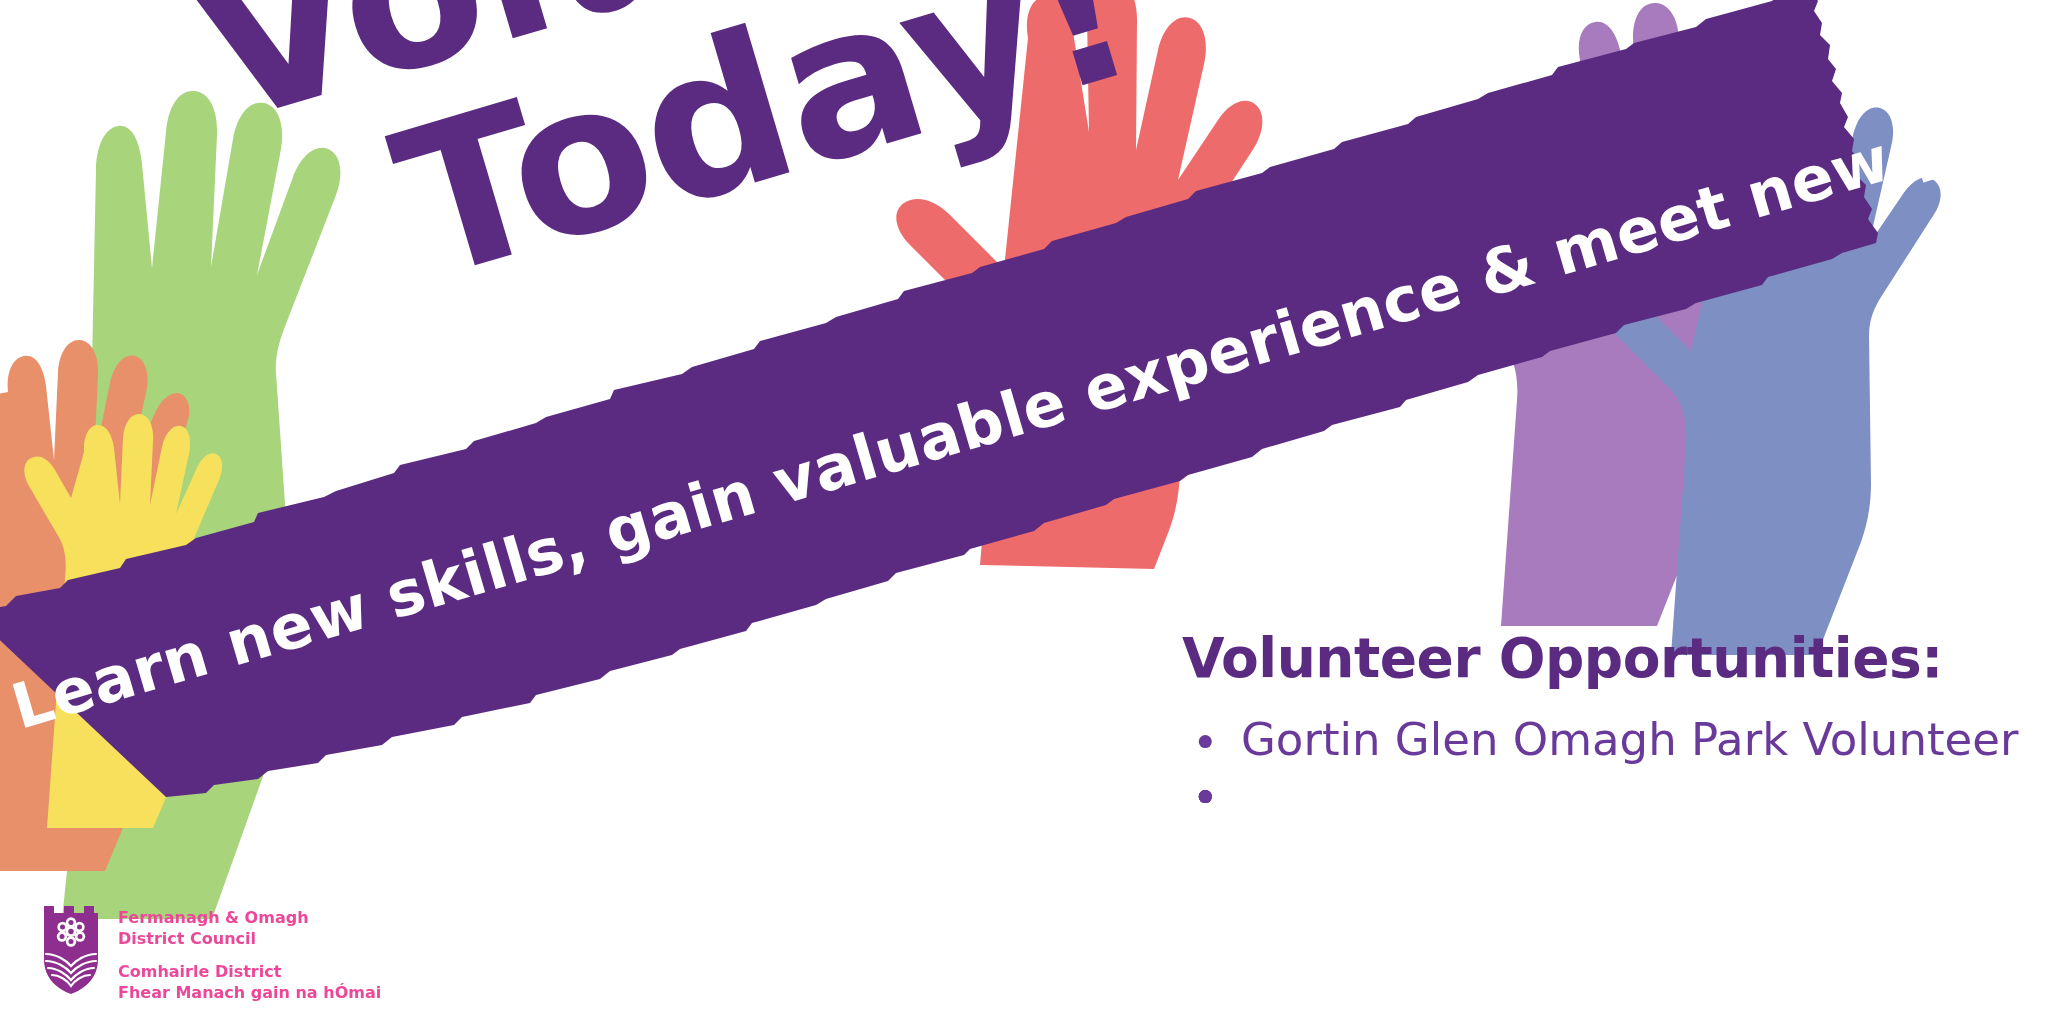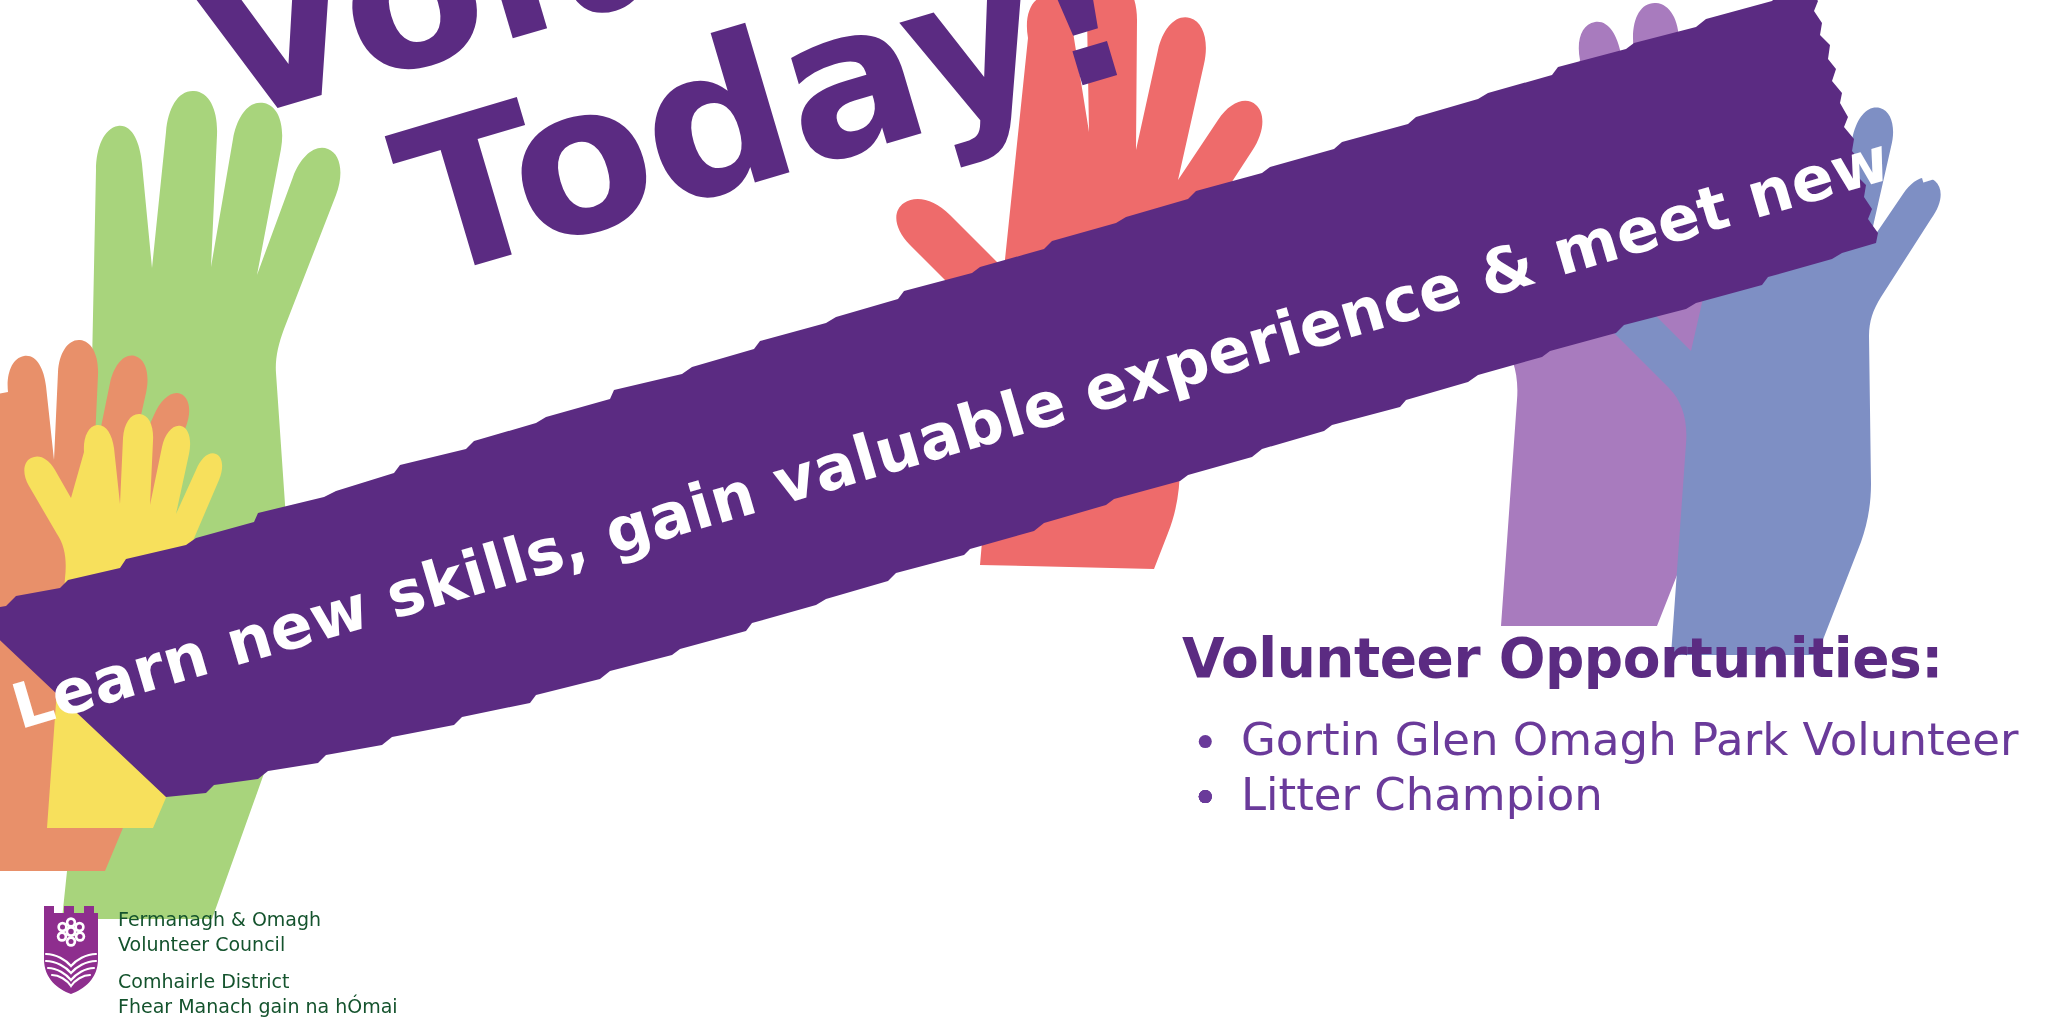--- a/index.html
+++ b/index.html
@@ -65,24 +65,24 @@
   #opps-list li .bullet{
     position:absolute;left:14px;top:0.07em;
     font-size:45px;line-height:1.23;color:#6A3A9A;
   }
 
   
   #logo{position:absolute;left:40px;top:902px;display:flex;align-items:flex-start;}
   #logo-crest{width:62px;height:92px;flex:0 0 auto;}
   #logo-text{margin-left:16px;padding-top:5px;}
   .logo-l{
-    color:#14532d;
-    font-family:"DejaVu Sans","Liberation Sans",sans-serif;
-    font-weight:400;
-    font-size:19px;
+    color:#ec4899;
+    font-family:"DejaVu Sans","Liberation Sans",sans-serif;
+    font-weight:700;
+    font-size:16px;
     line-height:1.33;
     white-space:nowrap;
   }
   .logo-gap{height:11px;}
 </style>
 </head>
 <body>
 
 <div id="poster">
 
@@ -272,21 +272,20 @@
         <span class="bullet">•</span>
       </li>
       <li>
         <span class="bullet">•</span>
       </li>
       <li>
         <span class="bullet">•</span>
       </li>
       <li>
         <span class="bullet">•</span>
-        <span>Litter Champion</span>
       </li>
     </ul>
   </div>
 
   <div id="logo">
     <div id="logo-crest">
       <svg viewBox="0 0 62 92" xmlns="http://www.w3.org/2000/svg">
 
         <path fill="#8E2E8E" d="
           M4,4 h10 v7 h10 v-7 h10 v7 h10 v-7 h10 v7 h4
@@ -314,20 +313,20 @@
         <g stroke="#ffffff" stroke-width="2.1" fill="none" stroke-linecap="round">
           <path d="M6,52 C16,52 26,58 31,64 C36,58 46,52 56,52"></path>
           <path d="M6,59 C16,59 26,65 31,71 C36,65 46,59 56,59"></path>
           <path d="M8,66 C17,66 26,72 31,78 C36,72 45,66 54,66"></path>
           <path d="M12,73 C19,73 27,78 31,84 C35,78 43,73 50,73"></path>
         </g>
       </svg>
     </div>
     <div id="logo-text">
       <div class="logo-l">Fermanagh &amp; Omagh</div>
-      <div class="logo-l">Volunteer Council</div>
+      <div class="logo-l">District Council</div>
       <div class="logo-gap"></div>
       <div class="logo-l">Comhairle District</div>
       <div class="logo-l">Fhear Manach gain na hÓmai</div>
     </div>
   </div>
 
 </div>
 
 </body></html>

